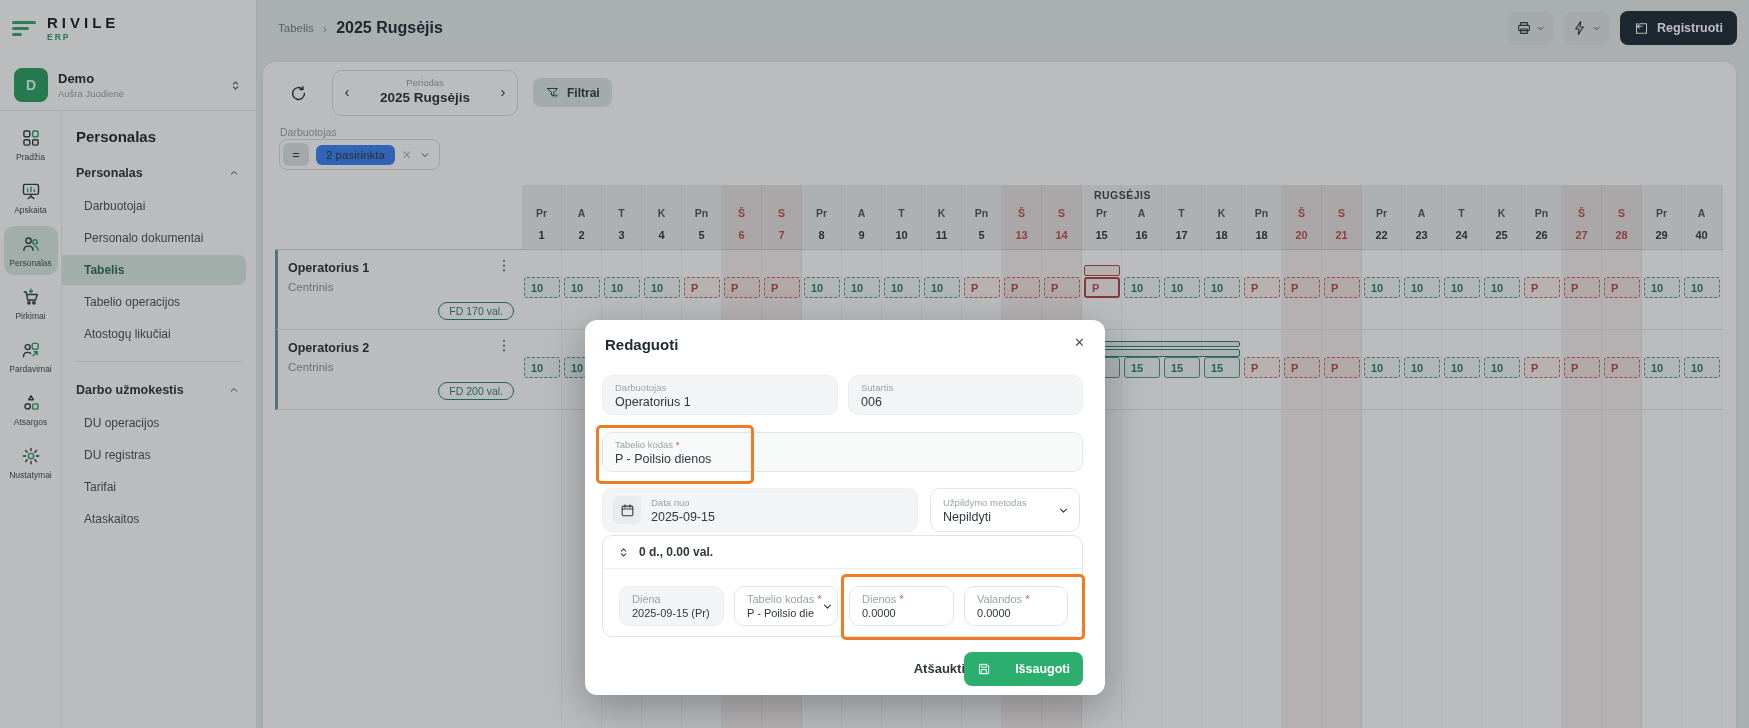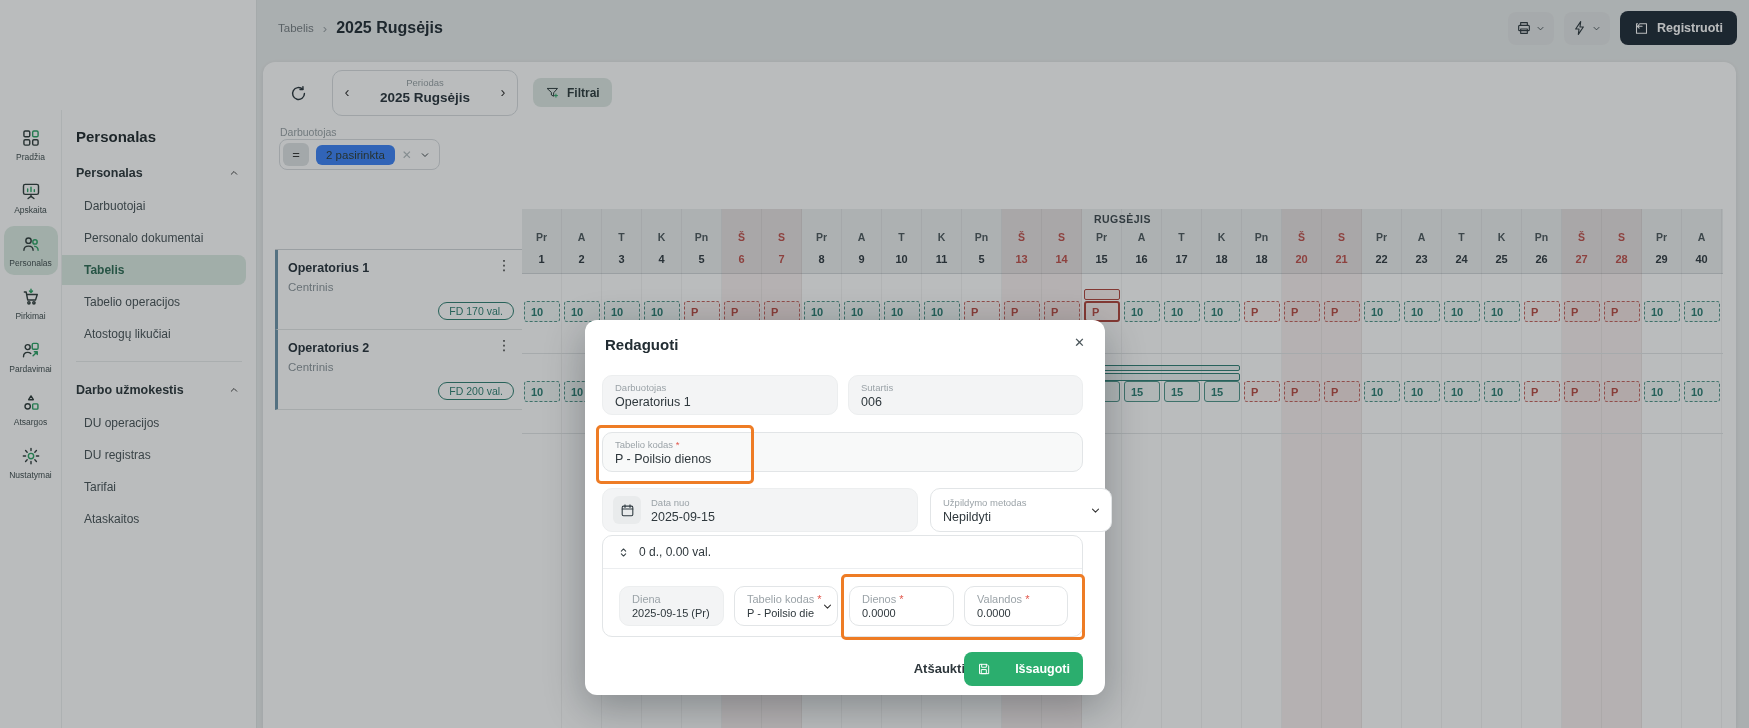--- a/index.html
+++ b/index.html
@@ -64,21 +64,21 @@
   .filtrai-btn{position:absolute;left:270px;top:16px;height:29px;padding:0 12px;background:#dfe9e4;border-radius:8px;
     display:flex;align-items:center;gap:7px;font-size:12px;font-weight:600;color:#2b3a3c;cursor:pointer;}
   .filtrai-btn svg{width:15px;height:15px;fill:none;stroke:#2b3a3c;stroke-width:1.6;stroke-linecap:round;stroke-linejoin:round;}
   .flt-lbl{position:absolute;left:17px;top:64px;font-size:10.5px;color:#98a1a5;}
   .flt-ctl{position:absolute;left:16px;top:77px;display:flex;align-items:center;gap:7px;border:1px solid #d8dcdf;border-radius:8px;padding:3px 8px 3px 3px;background:#fff;}
   .flt-eq{width:26px;height:23px;background:#dfe2e4;border-radius:6px;display:flex;align-items:center;justify-content:center;font-size:13px;color:#333;cursor:pointer;}
   .flt-chip{background:#3b82f6;border-radius:6px;padding:4px 10px;font-size:11.5px;color:#2c3a36;cursor:pointer;}
   .flt-x{color:#b3bcbf;font-size:12px;cursor:pointer;}
   .flt-cd svg{width:12px;height:12px;fill:none;stroke:#3c4649;stroke-width:2;stroke-linecap:round;}
   
-  .grid{position:absolute;left:259px;top:123px;width:1201px;bottom:0;overflow:hidden;margin-top:24px;}
+  .grid{position:absolute;left:259px;top:123px;width:1201px;bottom:0;overflow:hidden;}
   .ghead{position:absolute;left:0;top:0;width:100%;height:65px;background:#edeff0;border-bottom:1px solid #d2d6d8;box-sizing:border-box;}
   .month{position:absolute;top:4px;left:0;width:100%;text-align:center;font-size:10.5px;font-weight:700;letter-spacing:.5px;color:#3c474c;z-index:2;}
   .col{position:absolute;top:0;bottom:0;width:40px;border-right:1px solid rgba(25,45,45,0.055);box-sizing:border-box;z-index:1;}
   .col.weekend{background:rgba(186,105,100,0.10);}
   .wk{position:absolute;top:22px;width:100%;text-align:center;font-size:10.5px;font-weight:700;color:#4c585c;}
   .dt{position:absolute;top:44px;width:100%;text-align:center;font-size:11px;font-weight:700;color:#2e393f;}
   .redtxt{color:#bf4f4a !important;}
   .hline{position:absolute;left:0;width:100%;height:1px;background:#e3e6e7;z-index:2;}
   .cell{position:absolute;width:36px;height:21px;box-sizing:border-box;border:1.5px dashed;border-radius:3px;
         font-size:11px;font-weight:600;display:flex;align-items:center;padding-left:6px;z-index:3;cursor:pointer;}
@@ -109,34 +109,59 @@
   .fld.gray{background:#f3f4f5;border-color:#eceeef;}
   .flbl{font-size:9.5px;color:#9ba3a8;white-space:nowrap;}
   .fval{font-size:12.5px;color:#2f383d;margin-top:2px;white-space:nowrap;}
   .req{color:#e2574c;}
   .fld .sel-chev{position:absolute;right:9px;top:15px;}
   .sel-chev svg{width:13px;height:13px;fill:none;stroke:#333;stroke-width:2;stroke-linecap:round;stroke-linejoin:round;}
   .icon-fld{display:flex;align-items:center;gap:10px;padding:6px 10px;}
   .cal-box{width:28px;height:28px;border-radius:6px;background:#e9ebec;display:flex;align-items:center;justify-content:center;flex:0 0 auto;}
   .cal-box svg{width:15px;height:15px;fill:none;stroke:#2f3a40;stroke-width:1.7;stroke-linecap:round;stroke-linejoin:round;}
   .section{position:absolute;left:17px;top:215px;width:481px;height:102px;border:1px solid #e2e5e7;border-radius:10px;box-sizing:border-box;}
-  .sec-head{display:flex;align-items:center;gap:9px;padding:9px 14px;border-bottom:1px solid #eceef0;font-size:12px;font-weight:400;color:#2f383d;}
+  .sec-head{display:flex;align-items:center;gap:9px;padding:9px 14px;border-bottom:1px solid #eceef0;font-size:12px;font-weight:700;color:#2f383d;}
   .sec-head svg{width:13px;height:13px;fill:none;stroke:#3a4449;stroke-width:2;stroke-linecap:round;stroke-linejoin:round;}
   .fld.sm .flbl{font-size:11px;}
   .fld.sm .fval{font-size:11px;margin-top:2px;}
   .ann{position:absolute;border:3px solid #ee7c25;border-radius:5px;pointer-events:none;z-index:5;}
   .m-cancel{position:absolute;right:140px;top:341px;font-size:13px;font-weight:600;color:#2f383d;cursor:pointer;}
   .m-save{position:absolute;right:22px;top:332px;height:34px;padding:0 13px;background:#2bae6e;border-radius:8px;color:#fff;
           font-size:12.5px;font-weight:600;display:flex;align-items:center;gap:24px;cursor:pointer;}
   .m-save svg{width:14px;height:14px;fill:none;stroke:#fff;stroke-width:1.7;stroke-linecap:round;stroke-linejoin:round;}
 </style>
 </head>
 <body>
 
 <div class="sidebar">
+  <div class="sidebar-top">
+    <div class="brand">
+      <div class="burger">
+          <i></i>
+          <i></i>
+          <i></i>
+        </div>
+      <div>
+        <div class="brand-name">RIVILE</div>
+        <div class="brand-sub">ERP</div>
+      </div>
+    </div>
+    <div class="user-row">
+      <div class="avatar">D</div>
+      <div>
+        <div class="user-name">Demo</div>
+        <div class="user-sub">Aušra Juodienė</div>
+      </div>
+      <span class="user-caret">
+        <svg width="13" height="13" viewBox="0 0 24 24" fill="none" stroke="currentColor" stroke-width="2.2" stroke-linecap="round" stroke-linejoin="round">
+            <path d="M8 9.5l4-4 4 4M8 14.5l4 4 4-4"></path>
+          </svg>
+      </span>
+    </div>
+  </div>
   <div class="rail">
       <div class="rail-item">
         <span class="rail-ic">
           <svg viewBox="0 0 24 24">
             <rect x="3.5" y="3.5" width="7" height="7" rx="1.5"></rect>
             <rect x="14" y="3.5" width="6.5" height="7" rx="1.5" class="g"></rect>
             <rect x="3.5" y="14" width="7" height="6.5" rx="1.5"></rect>
             <rect x="14" y="14" width="6.5" height="6.5" rx="1.5"></rect>
           </svg>
         </span>
@@ -549,21 +574,21 @@
         <svg viewBox="0 0 24 24">
           <rect x="3.5" y="5" width="17" height="15.5" rx="2"></rect>
           <path d="M3.5 9.5h17M8 3v4M16 3v4"></path>
         </svg>
       </span>
     <span>
       <div class="flbl">Data nuo</div>
       <div class="fval">2025-09-15</div>
     </span>
   </div>
-  <div class="fld" style="left:345px;top:168px;width:182px;height:44px;padding-top:8px;">
+  <div class="fld" style="left:345px;top:168px;width:150px;height:44px;padding-top:8px;">
     <div class="flbl">Užpildymo metodas</div>
     <div class="fval">Nepildyti</div>
     <span class="sel-chev">
         <svg viewBox="0 0 24 24">
           <path d="M6.5 9.5L12 15l5.5-5.5"></path>
         </svg>
       </span>
   </div>
 
   <div class="section">

